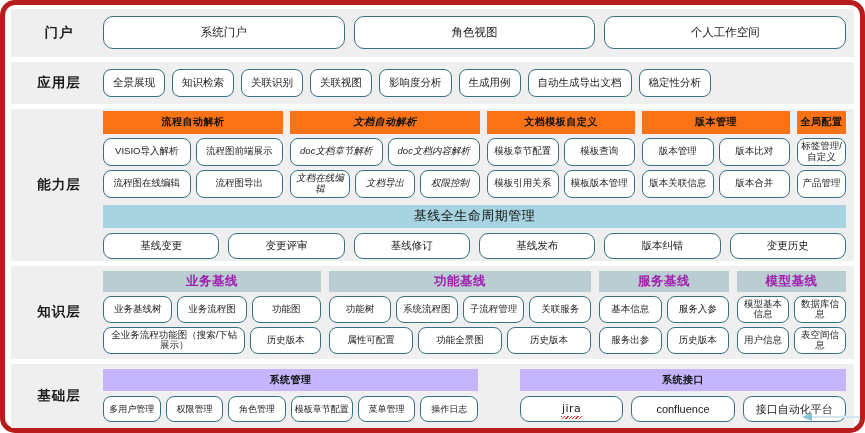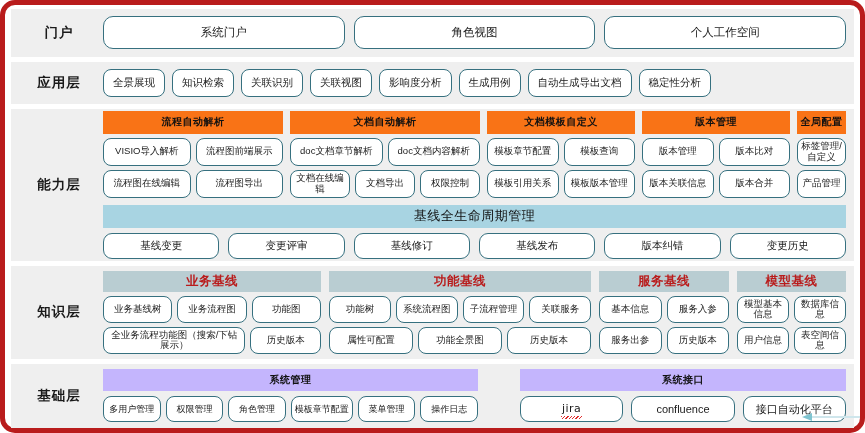--- a/index.html
+++ b/index.html
@@ -97,21 +97,21 @@
   }
 
   
   .cap-groups {
     display: flex;
     gap: 7px;
     align-items: flex-start;
   }
   .cap-group { display: flex; flex-direction: column; gap: 4px; }
   .cap-g1 { flex: 0 0 180px; }
-  .cap-g2 { flex: 0 0 190px; }
+  .cap-g2 { flex: 0 0 190px; font-style: italic; }
   .cap-g3 { flex: 0 0 148px; }
   .cap-g4 { flex: 0 0 148px; }
   .cap-g5 { flex: 1 1 auto; }
 
   .group-head {
     background: #f97316;
     color: #111111;
     font-weight: bold;
     font-size: 10px;
     height: 23px;
@@ -152,21 +152,21 @@
   
   .know-groups { display: flex; gap: 8px; align-items: flex-start; }
   .know-group { display: flex; flex-direction: column; gap: 4px; }
   .kg1 { flex: 0 0 218px; }
   .kg2 { flex: 0 0 262px; }
   .kg3 { flex: 0 0 130px; }
   .kg4 { flex: 1 1 auto; }
 
   .know-head {
     background: #b9cdd2;
-    color: #b91c1c;
+    color: #a21caf;
     font-weight: bold;
     font-size: 12.5px;
     height: 21px;
     display: flex;
     align-items: center;
     justify-content: center;
     letter-spacing: .5px;
   }
   .know-row { display: flex; gap: 5px; }
   .know-row .pill {

